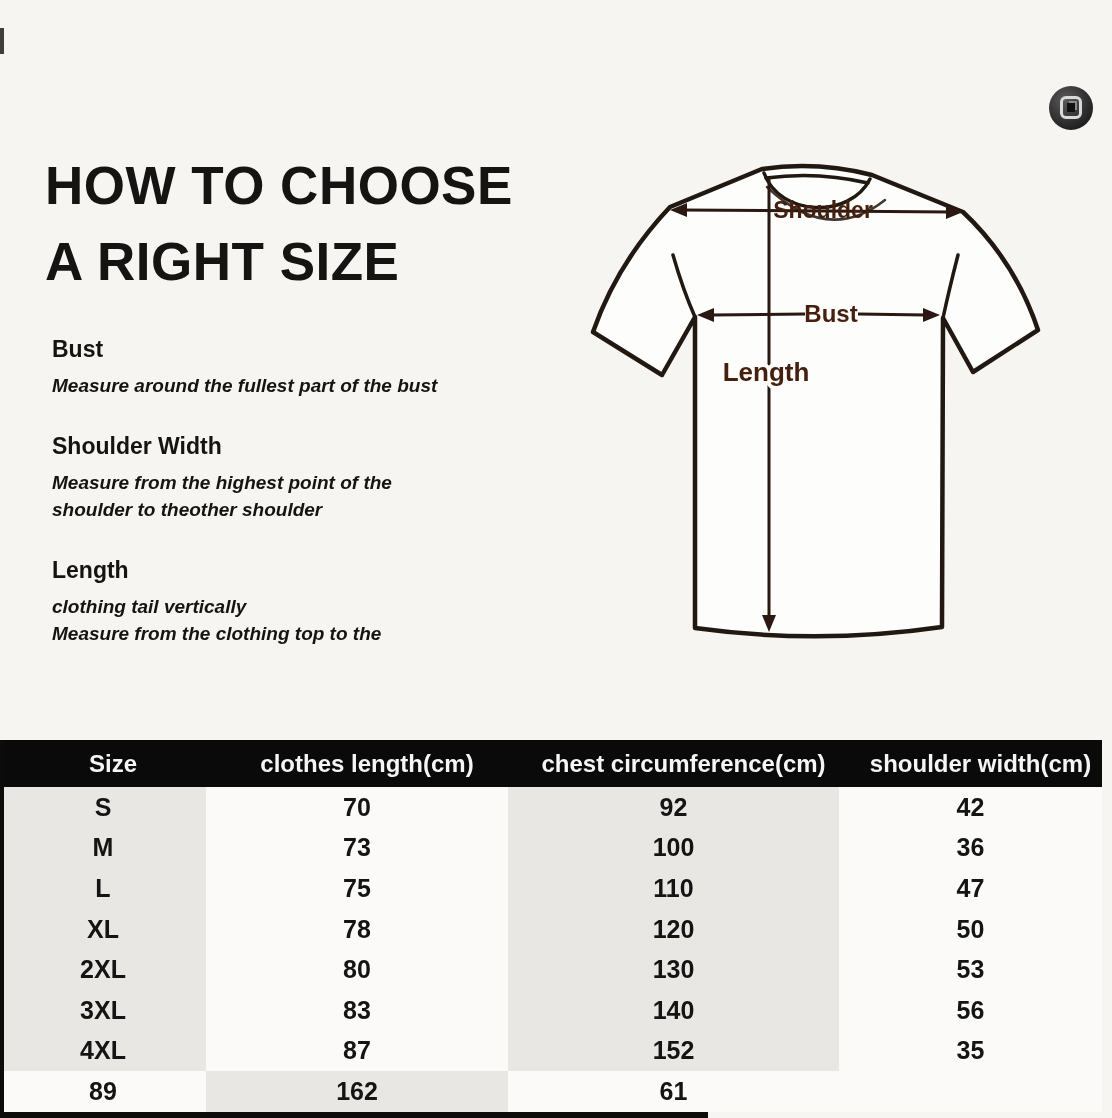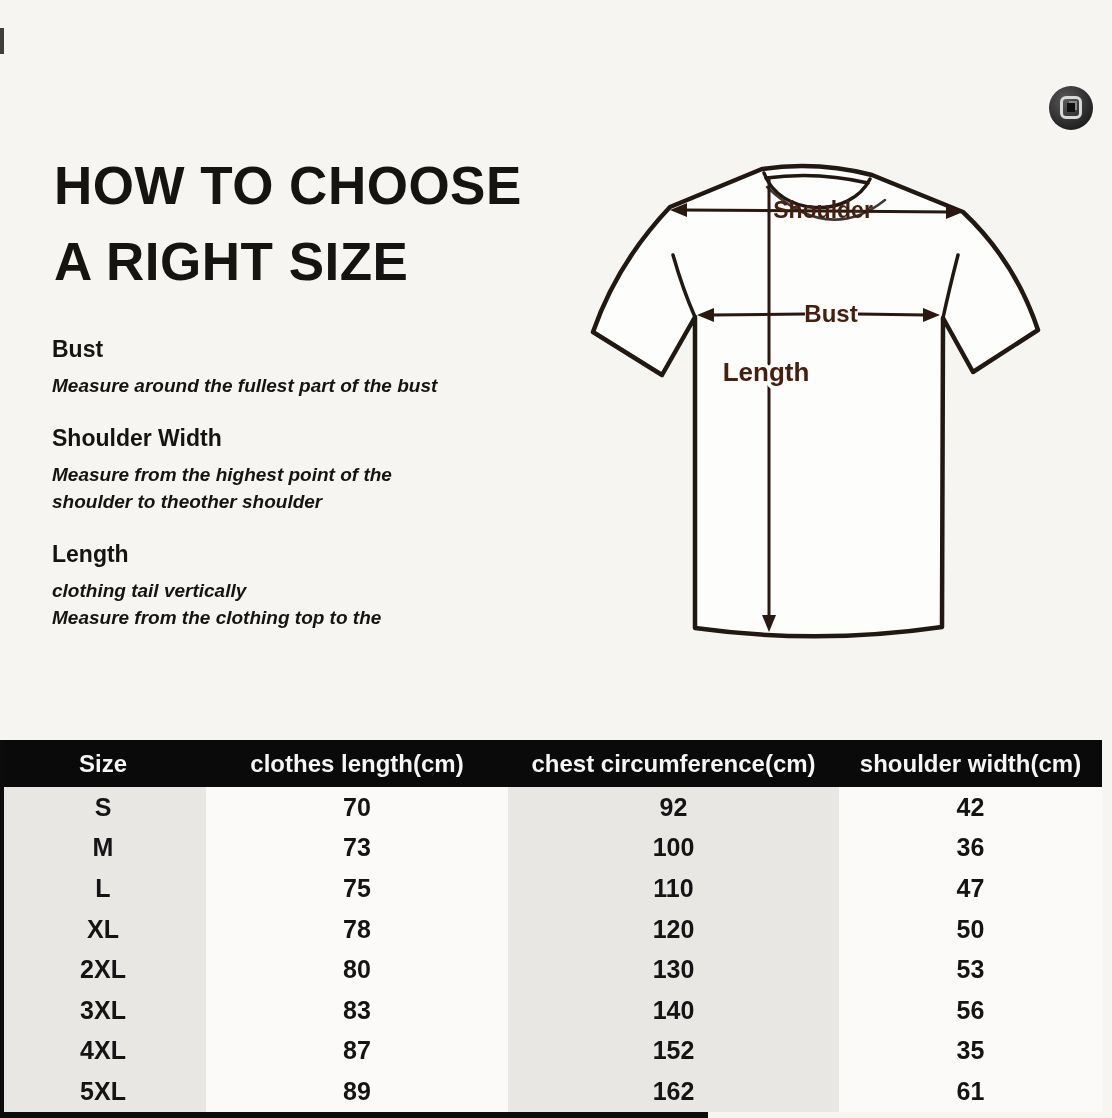--- a/index.html
+++ b/index.html
@@ -9,44 +9,44 @@
   }
   *{margin:0;padding:0;box-sizing:border-box;}
   html,body{background:#fff;}
   .page{
     position:relative;width:1112px;height:1118px;overflow:hidden;
     background:var(--page-bg);
     font-family:"Liberation Sans", sans-serif;color:var(--text);
   }
   .corner-tick{position:absolute;left:0;top:28px;width:4px;height:26px;background:#1d1d1d;opacity:.85;}
   
-  .title{position:absolute;left:54px;top:148px;font-weight:900;font-size:53px;line-height:76px;letter-spacing:.5px;color:var(--text);}
+  .title{position:absolute;left:45px;top:148px;font-weight:900;font-size:53px;line-height:76px;letter-spacing:.5px;color:var(--text);}
   
   .instructions{position:absolute;left:52px;top:334px;width:480px;}
-  .instr-block + .instr-block{margin-top:24px;}
+  .instr-block + .instr-block{margin-top:32px;}
   .instr-heading{font-size:23px;font-weight:900;line-height:30px;margin-bottom:8px;}
   .instr-line{font-size:19px;font-weight:700;line-height:27px;font-style:italic;}
   
   .watermark{position:absolute;left:1049px;top:86px;width:44px;height:44px;border-radius:50%;
     background:radial-gradient(circle at 38% 32%, #5a5a5a, #1f1f1f 75%);}
   .watermark-glyph{position:absolute;left:11px;top:10px;width:22px;height:23px;
     border:3px solid #d9d9d9;border-radius:6px;}
   .watermark-glyph::after{content:"";position:absolute;left:4px;top:4px;width:8px;height:9px;background:#101010;box-shadow:2px -2px 0 0 #8a8a8a;}
   
   .tshirt-svg{position:absolute;left:565px;top:145px;width:500px;height:515px;}
   .shirt-outline{fill:#fdfdfc;stroke:var(--outline);stroke-width:4.5;stroke-linejoin:round;}
   .collar-line{fill:none;stroke:var(--outline);stroke-width:3.5;stroke-linecap:round;}
   .collar-shadow{fill:none;stroke:#2a211a;stroke-width:2.5;stroke-linecap:round;opacity:.9;}
   .measure-line{stroke:#2b1810;stroke-width:3;fill:none;}
   .measure-head{fill:#2b1810;stroke:none;}
   .diagram-label{fill:var(--diagram-label);font-family:"Liberation Sans",sans-serif;font-weight:900;text-anchor:middle;}
   .halo{paint-order:stroke;stroke:#fdfdfc;stroke-width:8;stroke-linejoin:round;}
   
   .chart{position:absolute;left:0;top:740px;width:1102px;}
-  .chart-header{display:grid;grid-template-columns:206px 302px 331px 263px;height:47px;background:var(--header-bg);}
+  .chart-header{display:grid;grid-template-columns:206px 302px 331px 263px;height:47px;background:var(--header-bg);padding-left:10px;}
   .chart-header .cell{color:var(--header-text);font-size:24px;font-weight:700;display:flex;align-items:center;justify-content:center;}
   .chart-body{display:grid;grid-template-columns:206px 302px 331px 263px;grid-auto-rows:40.6px;background:var(--row-bg);}
   .chart-body .cell{display:flex;align-items:center;justify-content:center;font-size:25px;font-weight:700;color:var(--table-text);}
   .chart-body .cell.stripe{background:var(--stripe);}
   .left-sliver{position:absolute;left:0;top:740px;width:4px;height:378px;background:#0c0c0c;}
   .bottom-bar{position:absolute;left:0;top:1112px;width:708px;height:6px;background:#0c0c0c;}
 </style>
 </head>
 <body>
 
@@ -156,21 +156,20 @@
       <div class="cell stripe">3XL</div>
       <div class="cell">83</div>
       <div class="cell stripe">140</div>
       <div class="cell">56</div>
 
       <div class="cell stripe">4XL</div>
       <div class="cell">87</div>
       <div class="cell stripe">152</div>
       <div class="cell">35</div>
 
-      <div class="cell stripe">5XL</div>
       <div class="cell">89</div>
       <div class="cell stripe">162</div>
       <div class="cell">61</div>
     </div>
   </div>
 
   <div class="left-sliver"></div>
   <div class="bottom-bar"></div>
 
 </div>

